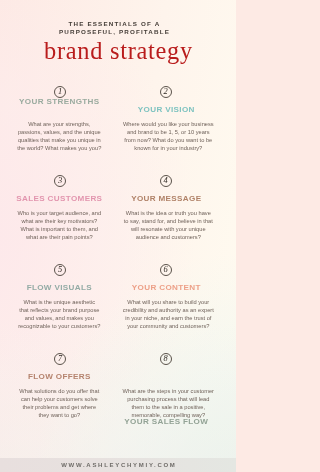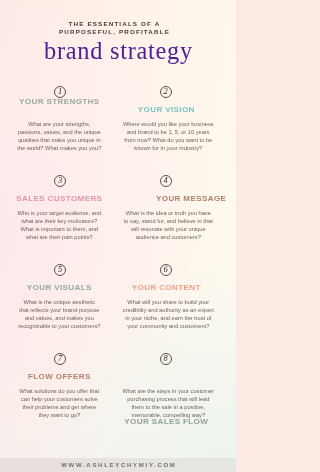--- a/index.html
+++ b/index.html
@@ -14,21 +14,21 @@
 .bg-green{position:absolute;inset:0;
   background:radial-gradient(ellipse 120% 70% at 100% 104%, rgba(232,245,235,1) 0%, rgba(240,247,240,0.7) 36%, rgba(250,251,244,0) 72%);}
 .bg-greenL{position:absolute;inset:0;
   background:linear-gradient(180deg, rgba(240,240,238,0) 68%, rgba(240,240,238,0.5) 100%);}
 
 .eyebrow{position:absolute;left:0;right:0;text-align:center;
   font-size:6.25px;letter-spacing:1.15px;font-weight:bold;color:#443d37;
   line-height:7.6px;}
 .eyebrow span{display:block;}
 .maintitle{position:absolute;left:0;right:0;text-align:center;
-  font-family:"Liberation Serif",serif;font-weight:400;color:#4c1d95;
+  font-family:"Liberation Serif",serif;font-weight:400;color:#b91c1c;
   font-size:24.4px;line-height:24px;letter-spacing:0.72px;}
 
 .cell{position:absolute;text-align:center;}
 .circle{position:absolute;width:12px;height:12px;border-radius:50%;
   border:0.7px solid #5b534b;}
 .num{position:absolute;left:0;right:0;top:0;bottom:0;
   display:flex;align-items:center;justify-content:center;
   font-family:"Liberation Serif",serif;font-style:italic;font-size:8.4px;
   color:#2e2822;line-height:1;font-weight:400;}
 .sectitle{position:absolute;left:0;right:0;text-align:center;
@@ -78,28 +78,28 @@
       <div class="circle" style="left:54px;top:175px;">
         <span class="num">3</span>
       </div>
       <div class="sectitle" style="left: -0.7px; width: 120px; right: auto; top: 193.6px; color: rgb(226, 149, 174);">SALES CUSTOMERS</div>
       <div class="secbody" style="left:-0.7000000000000028px;width:120px;right:auto;top:208.6px;">Who is your target audience, and<br>what are their key motivators?<br>What is important to them, and<br>what are their pain points?</div>
     </div>
     <div class="cell" style="left:0;top:0;width:236px;height:0;">
       <div class="circle" style="left:159.5px;top:175px;">
         <span class="num">4</span>
       </div>
-      <div class="sectitle" style="left: 106.3px; width: 120px; right: auto; top: 193.6px; color: rgb(176, 130, 104); text-align: right;">YOUR MESSAGE</div>
+      <div class="sectitle" style="left: 106.3px; width: 120px; right: auto; top: 193.6px; color: rgb(176, 130, 104);">YOUR MESSAGE</div>
       <div class="secbody" style="left:108.30000000000001px;width:120px;right:auto;top:208.6px;">What is the idea or truth you have<br>to say, stand for, and believe in that<br>will resonate with your unique<br>audience and customers?</div>
     </div>
     <div class="cell" style="left:0;top:0;width:236px;height:0;">
       <div class="circle" style="left:54px;top:264px;">
         <span class="num">5</span>
       </div>
-      <div class="sectitle" style="left: -0.7px; width: 120px; right: auto; top: 282.6px; color: rgb(147, 171, 165);">YOUR VISUALS</div>
+      <div class="sectitle" style="left: -0.7px; width: 120px; right: auto; top: 282.6px; color: rgb(147, 171, 165);">FLOW VISUALS</div>
       <div class="secbody" style="left:-0.7000000000000028px;width:120px;right:auto;top:297.6px;">What is the unique aesthetic<br>that reflects your brand purpose<br>and values, and makes you<br>recognizable to your customers?</div>
     </div>
     <div class="cell" style="left:0;top:0;width:236px;height:0;">
       <div class="circle" style="left:159.5px;top:264px;">
         <span class="num">6</span>
       </div>
       <div class="sectitle" style="left: 106.3px; width: 120px; right: auto; top: 282.6px; color: rgb(237, 160, 136);">YOUR CONTENT</div>
       <div class="secbody" style="left:108.30000000000001px;width:120px;right:auto;top:297.6px;">What will you share to build your<br>credibility and authority as an expert<br>in your niche, and earn the trust of<br>your community and customers?</div>
     </div>
     <div class="cell" style="left:0;top:0;width:236px;height:0;">

